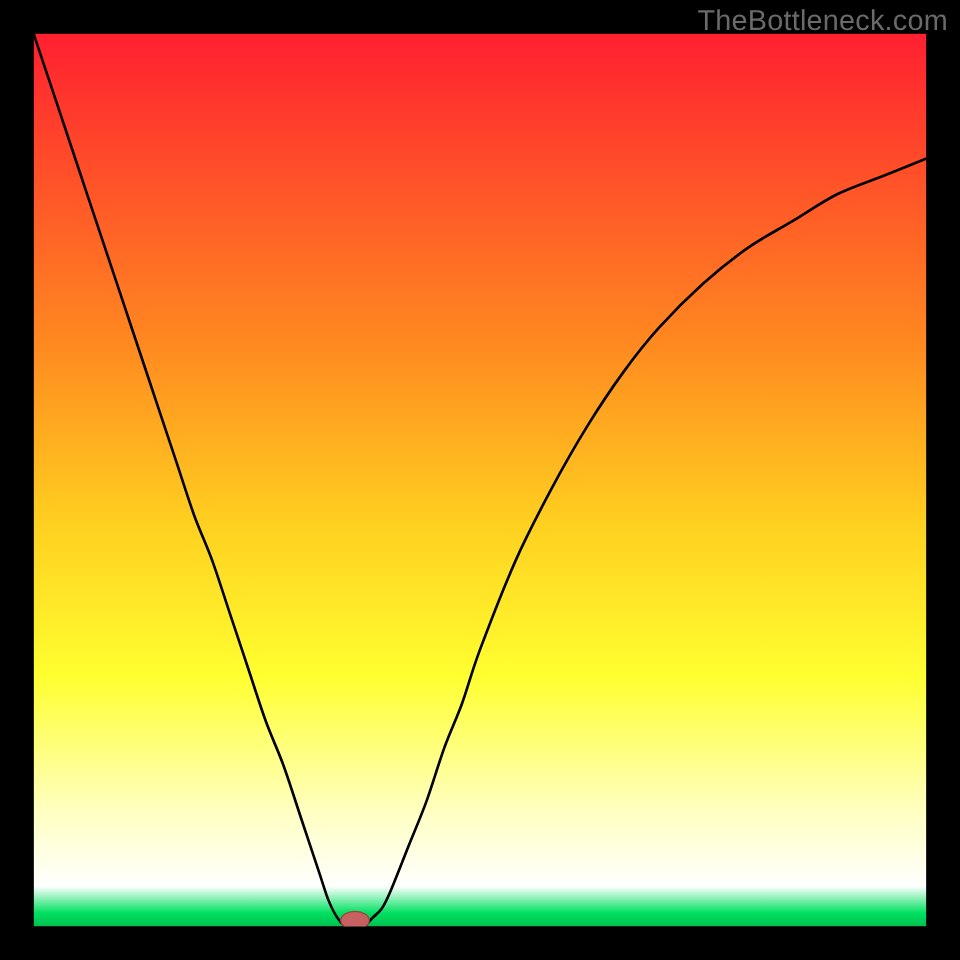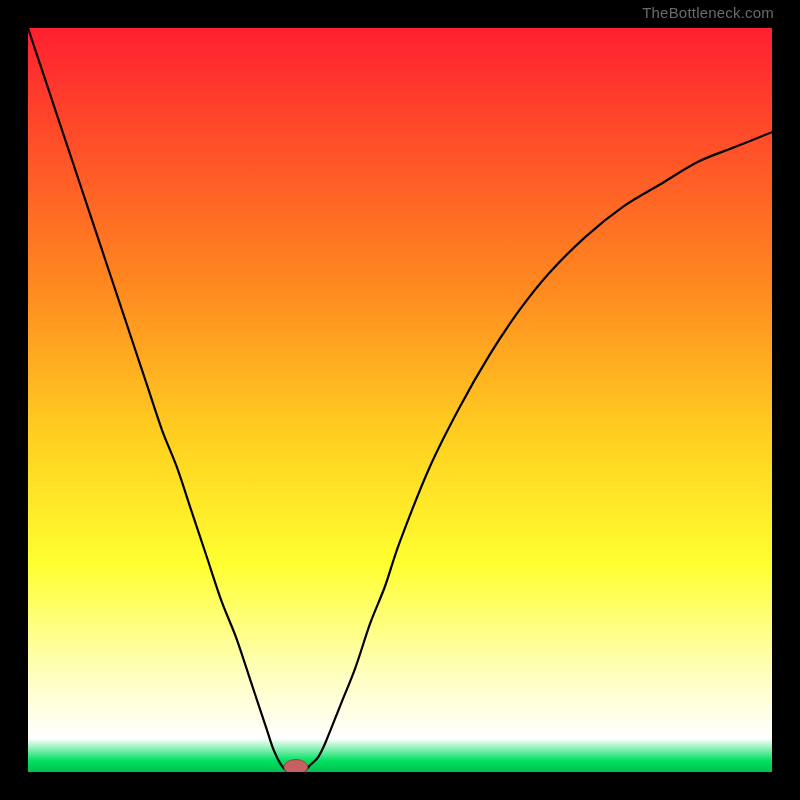--- a/index.html
+++ b/index.html
@@ -15,23 +15,23 @@
     position: absolute;
     left: 28px;
     top: 28px;
     width: 744px;
     height: 744px;
     background: #000;
   }
   .watermark {
     position: absolute;
     top: 4px;
-    right: 26px;
+    right: 10px;
     color: #6a6a6a;
-    font-size: 15px;
+    font-size: 24px;
     letter-spacing: 0.2px;
     font-weight: 500;
   }
   svg {
     display: block;
   }
 </style>
 </head>
 <body>
 

